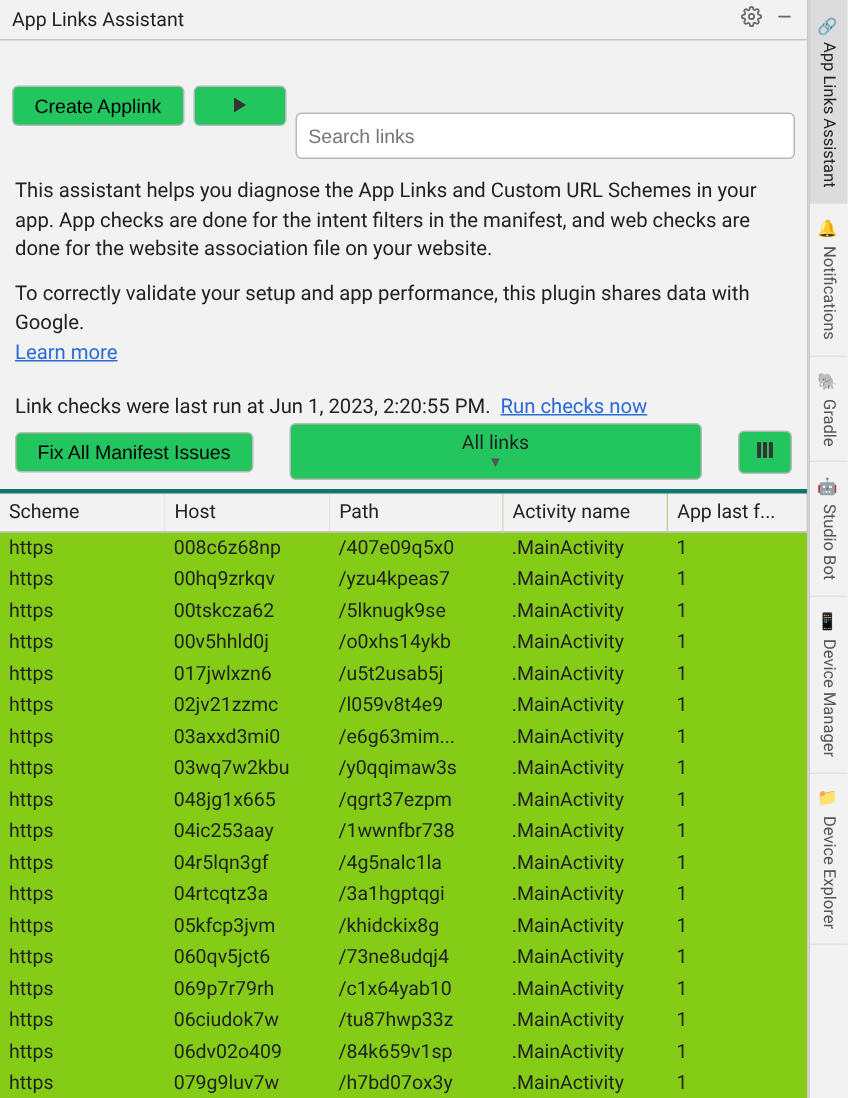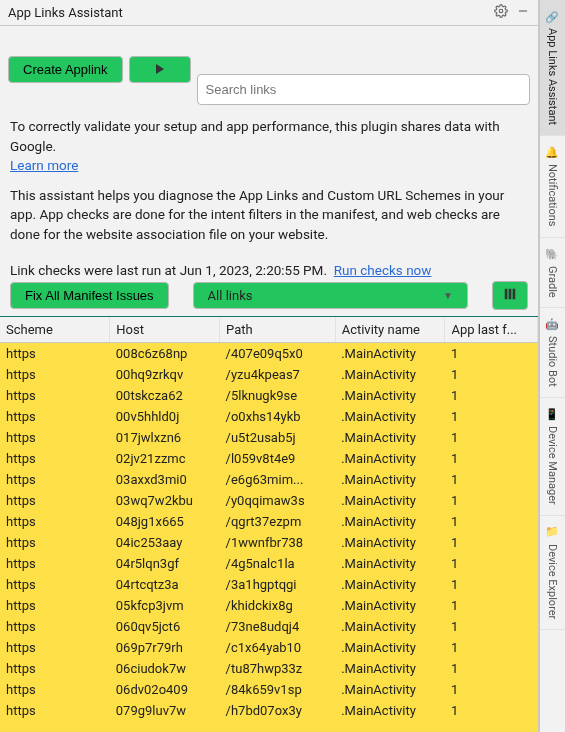--- a/index.html
+++ b/index.html
@@ -70,28 +70,28 @@
 .filter-row {
   display: flex;
   gap: 24px;
   padding: 0 10px 6px 10px;
   align-items: center;
 }
 .select-wrap {
   flex: 1;
   position: relative;
 }
-.select-wrap .btn { width: 100%; text-align: left; display:flex; justify-content:space-between; align-items:center;}
+.select-wrap .btn { width: 100%; text-align: left; display:flex; justify-content:space-between; align-items:center;flex-direction:column;}
 .chev { font-size: 10px; color:#555;}
 .btn.small { padding: 5px 10px; }
 .table-wrap {
   flex: 1;
   overflow: auto;
-  border-top: 1px solid #0f766e;
-  background: #fde047;
+  border-top: 3px solid #0f766e;
+  background: #84cc16;
 }
 table {
   width: 100%;
   border-collapse: collapse;
   font-size: 13px;
 }
 th {
   text-align: left;
   font-weight: 400;
   padding: 5px 6px;
@@ -171,25 +171,25 @@
       <span>
         <svg width="10" height="10" viewBox="0 0 10 10">
             <polygon points="1,0 9,5 1,10" fill="#333"></polygon>
           </svg>
       </span>
     </button>
     <input class="search-input" placeholder="Search links" style="">
   </div>
 
   <div class="desc">
+    <p>This assistant helps you diagnose the App Links and Custom URL Schemes in your app. App checks are done for the intent filters in the manifest, and web checks are done for the website association file on your website.</p>
     <p>
       <span>To correctly validate your setup and app performance, this plugin shares data with Google.</span><br>
       <a class="link">Learn more</a>
     </p>
-    <p>This assistant helps you diagnose the App Links and Custom URL Schemes in your app. App checks are done for the intent filters in the manifest, and web checks are done for the website association file on your website.</p>
   </div>
 
   <div class="status-row">
     <span>Link checks were last run at </span><span>Jun 1, 2023, 2:20:55 PM</span>.&nbsp;&nbsp;<a class="link">Run checks now</a>
   </div>
 
   <div class="filter-row">
     <button class="btn">Fix All Manifest Issues</button>
     <div class="select-wrap">
       <div class="btn">

